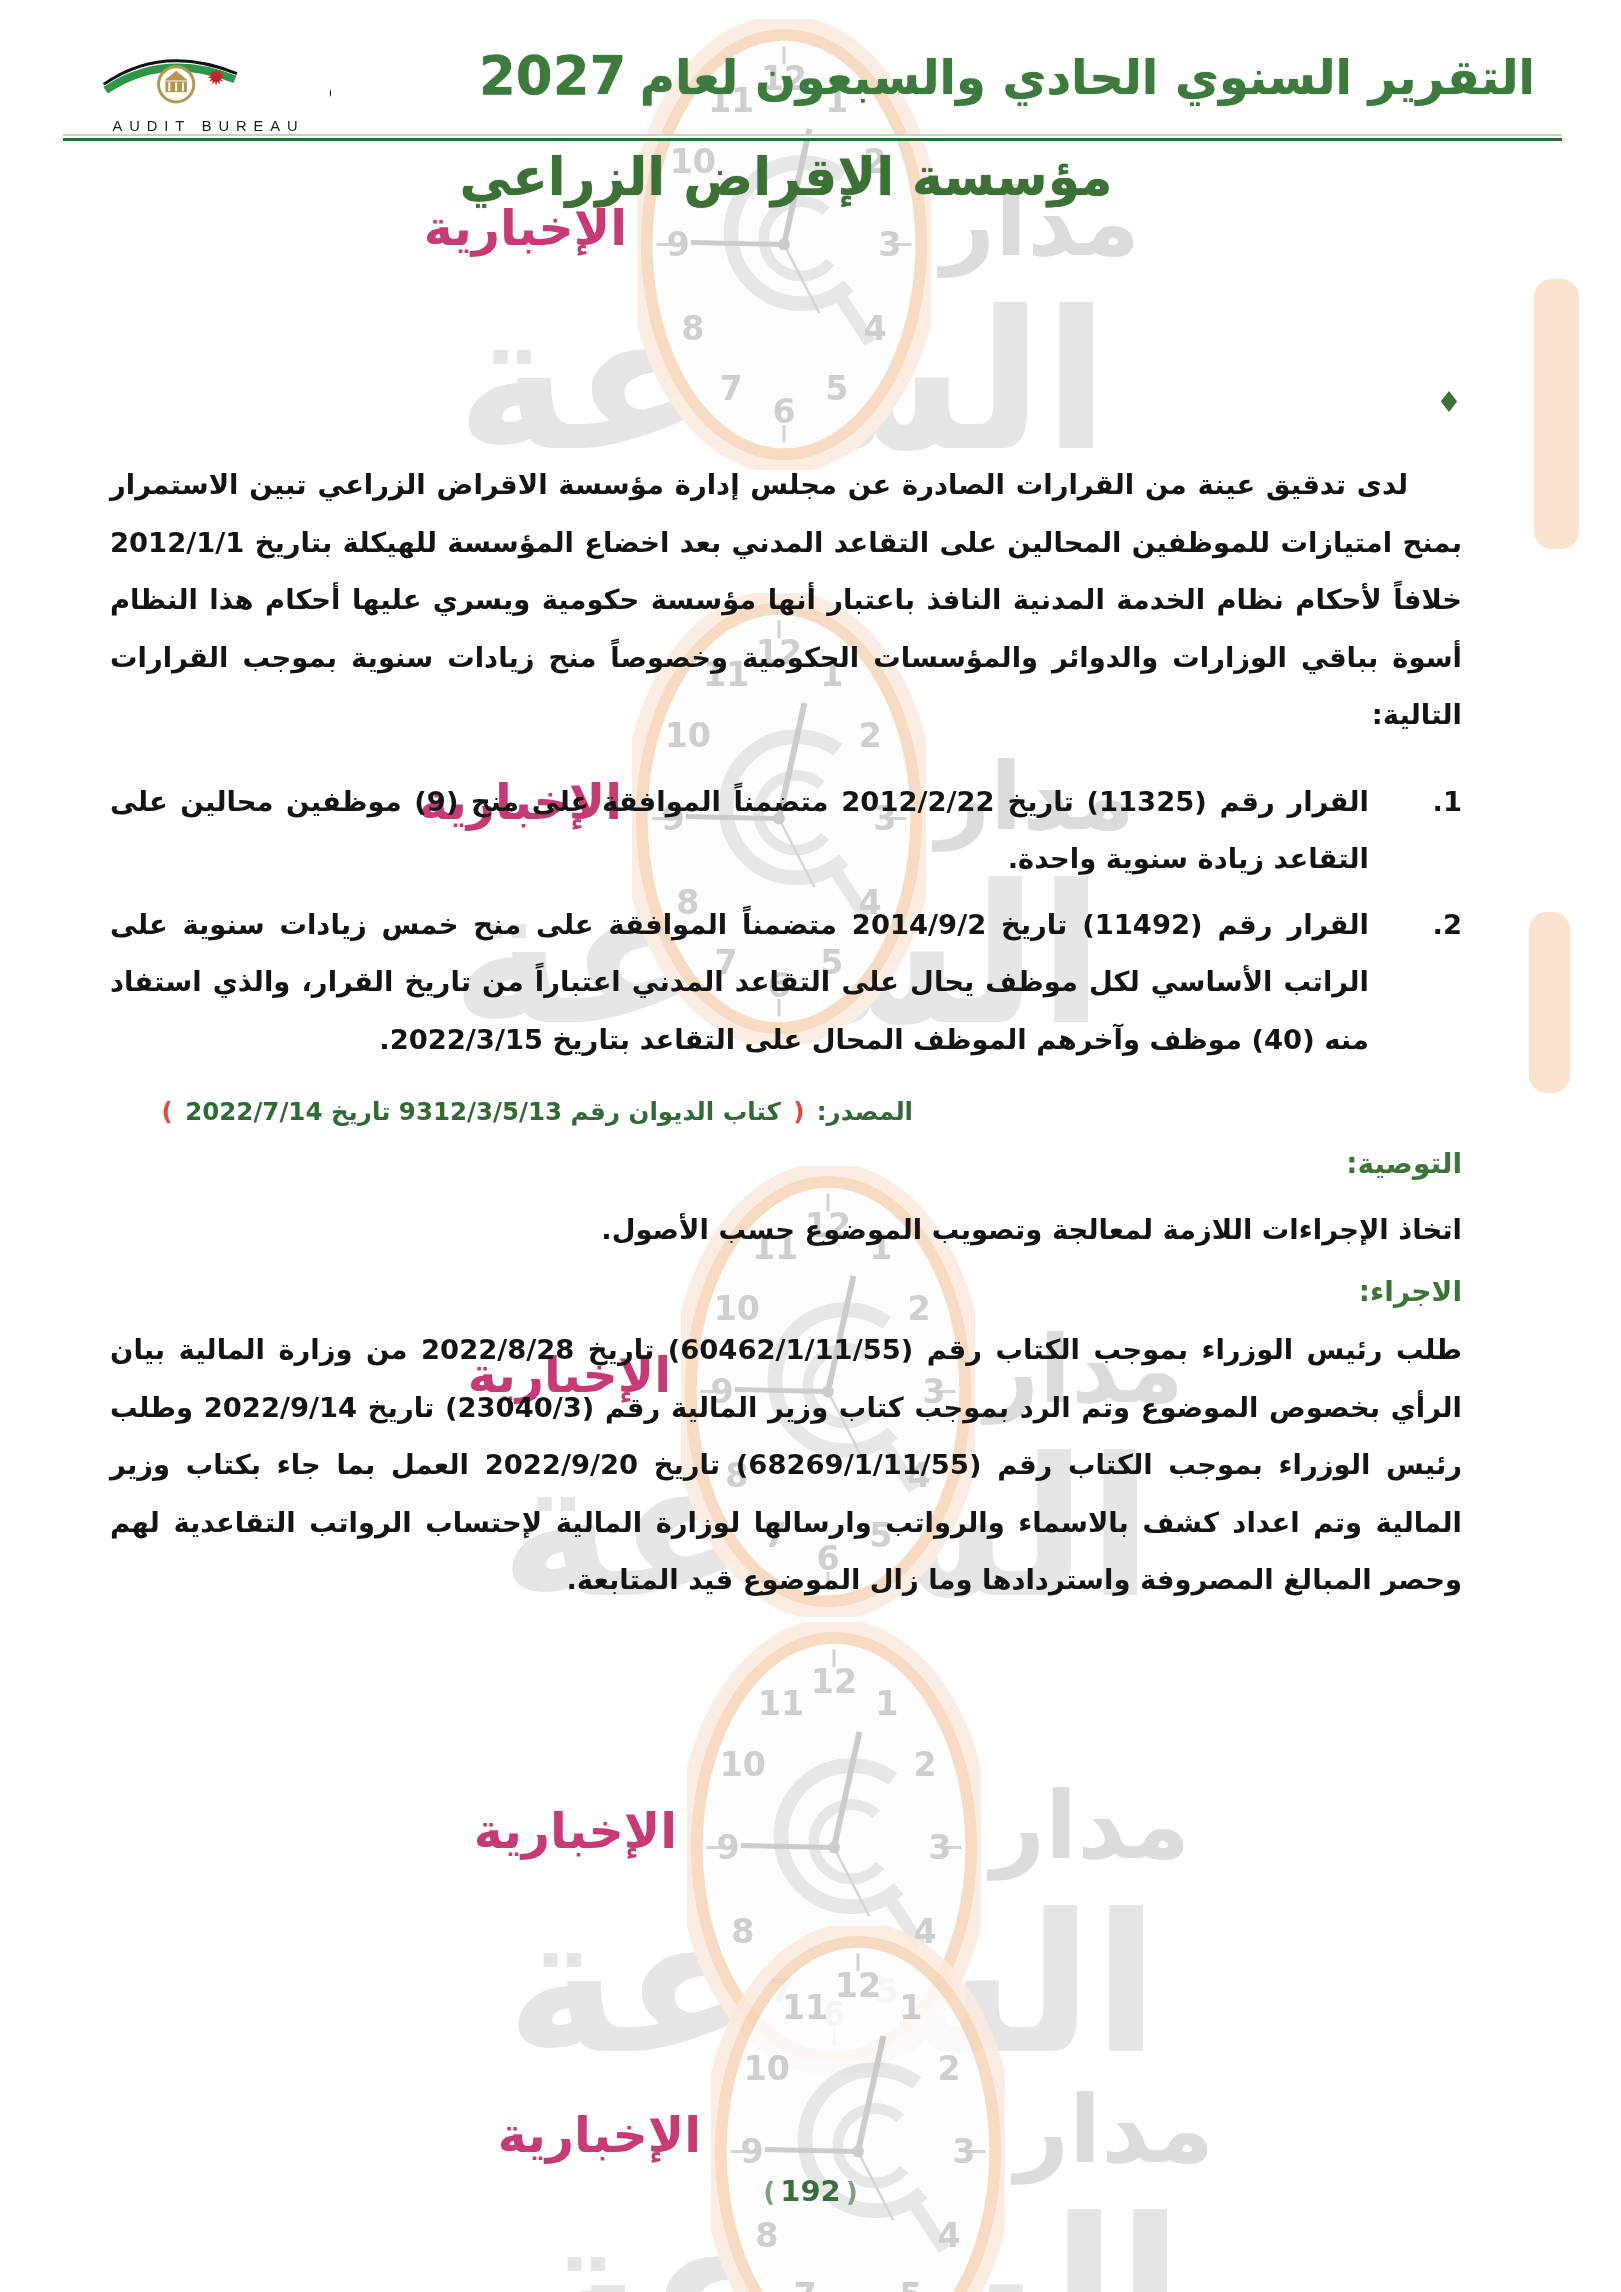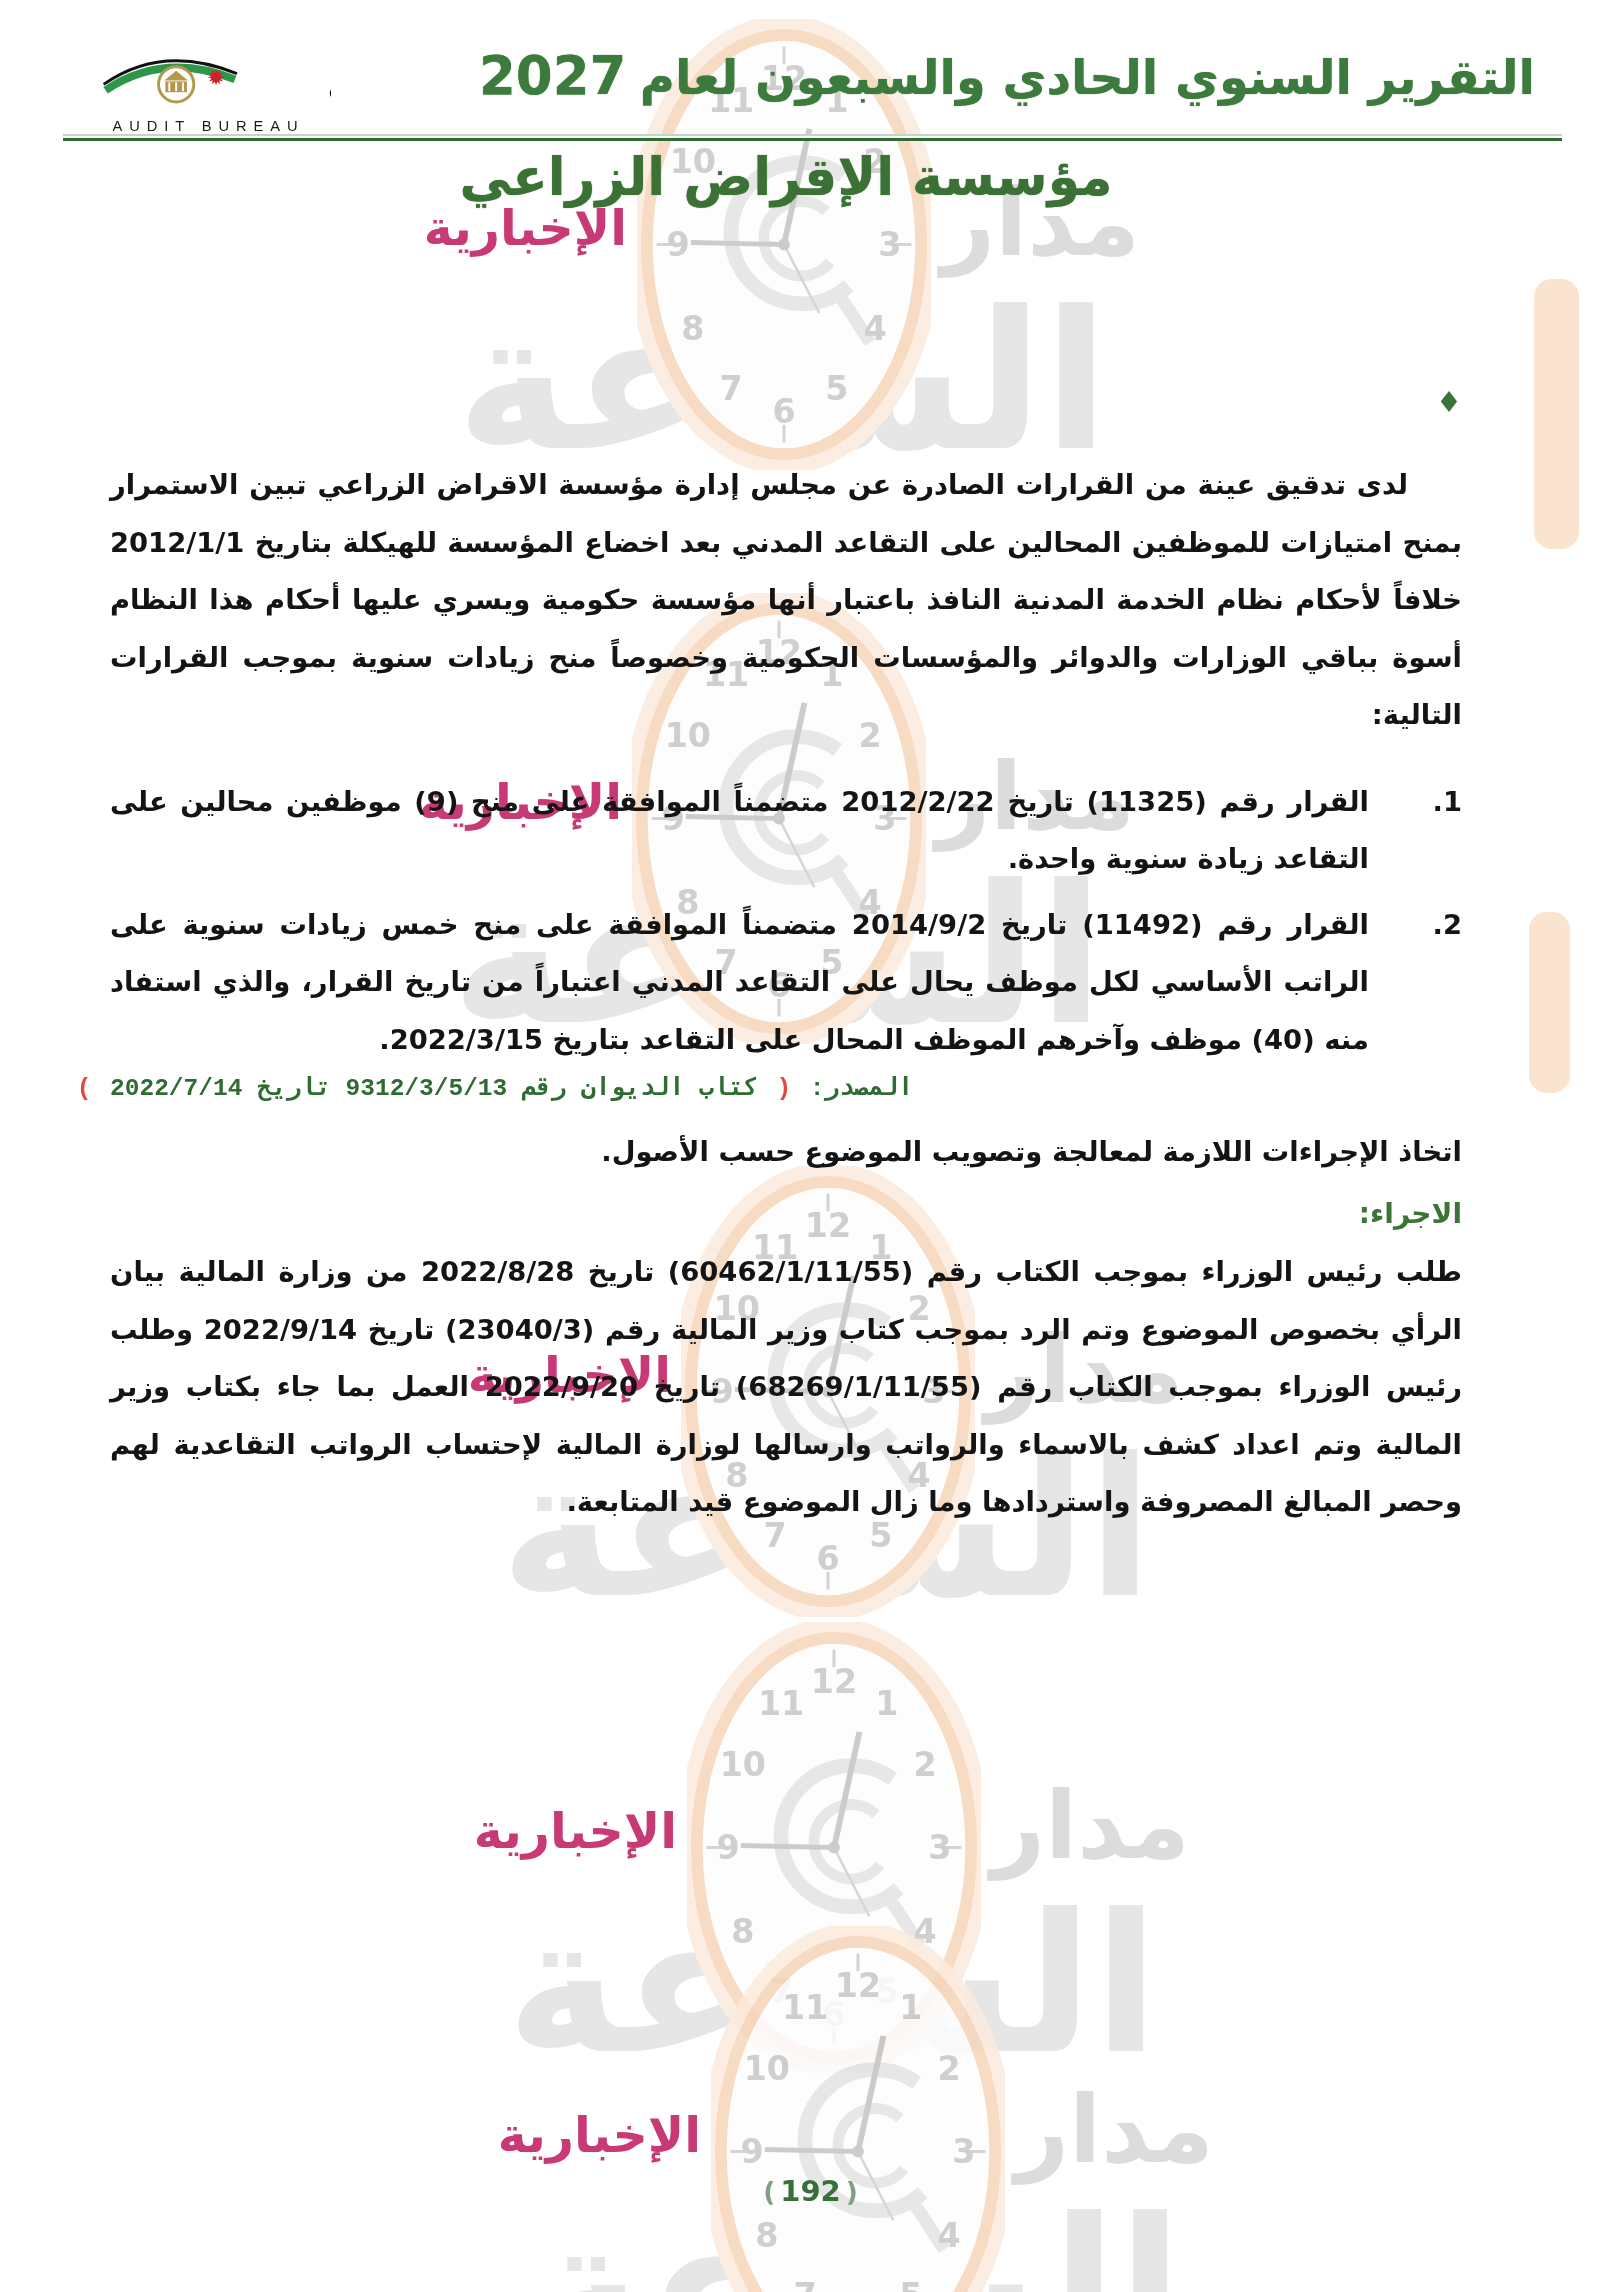--- a/index.html
+++ b/index.html
@@ -59,22 +59,22 @@
   .section-heading .diamond{font-size:29px;line-height:1;}
   .para{
     margin:0;font-size:27.4px;line-height:2.1;text-align:justify;
   }
   .intro{margin-top:39px;text-indent:54px;}
   .decisions{margin-top:29px;}
   .decision{display:flex;margin-top:7.8px;}
   .decision .num{flex:0 0 93px;font-size:27.4px;line-height:2.1;text-align:right;}
   .decision .txt{flex:1;font-size:27.4px;line-height:2.1;text-align:justify;}
   .source-line{
-    margin-top:4px;padding-right:549px;white-space:nowrap;font-size:24.5px;
-    font-weight:bold;line-height:1.35;font-family:Liberation Mono, monospace;
+    margin-top:27px;padding-right:549px;white-space:nowrap;font-size:24.5px;
+    font-weight:bold;line-height:1.35;
   }
   .source-label{color:#2f6b33;}
   .source-paren{color:#e2483d;padding:0 3.9px;}
   .source-text{color:#2f6b33;}
   .sub-heading{
     margin-top:15.7px;color:#3a7436;font-size:28px;font-weight:bold;line-height:1.4;
   }
   .rec-text{margin-top:17.6px;}
   .action-heading{margin-top:13.7px;}
   .action-text{margin-top:9.8px;}
@@ -320,20 +320,21 @@
     </div>
   </div>
 
   <div class="source-line">
     <span class="source-label">المصدر:</span>
     <span class="source-paren">(</span>
     <span class="source-text">كتاب الديوان رقم 9312/3/5/13 تاريخ 2022/7/14</span>
     <span class="source-paren">)</span>
   </div>
 
+  <div class="sub-heading">التوصية:</div>
   <p class="para rec-text">اتخاذ الإجراءات اللازمة لمعالجة وتصويب الموضوع حسب الأصول.</p>
 
   <div class="sub-heading action-heading">الاجراء:</div>
   <p class="para action-text">طلب رئيس الوزراء بموجب الكتاب رقم (60462/1/11/55) تاريخ 2022/8/28 من وزارة المالية بيان الرأي بخصوص الموضوع وتم الرد بموجب كتاب وزير المالية رقم (23040/3) تاريخ 2022/9/14 وطلب رئيس الوزراء بموجب الكتاب رقم (68269/1/11/55) تاريخ 2022/9/20 العمل بما جاء بكتاب وزير المالية وتم اعداد كشف بالاسماء والرواتب وارسالها لوزارة المالية لإحتساب الرواتب التقاعدية لهم وحصر المبالغ المصروفة واستردادها وما زال الموضوع قيد المتابعة.</p>
 </div>
 
 <div class="page-number">
   <span class="paren">(</span><span class="num">192</span><span class="paren">)</span>
 </div>
 

